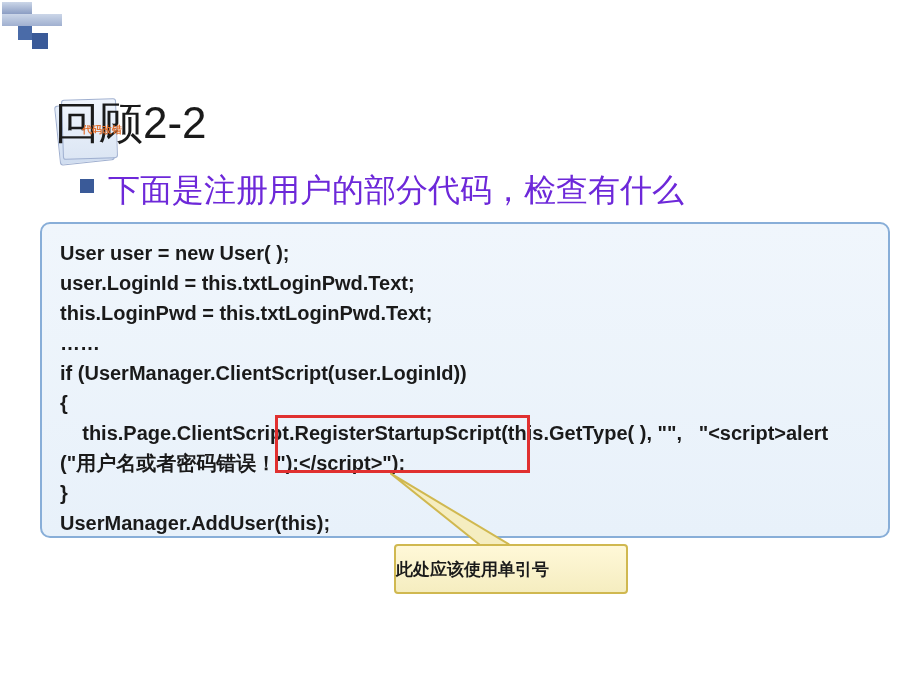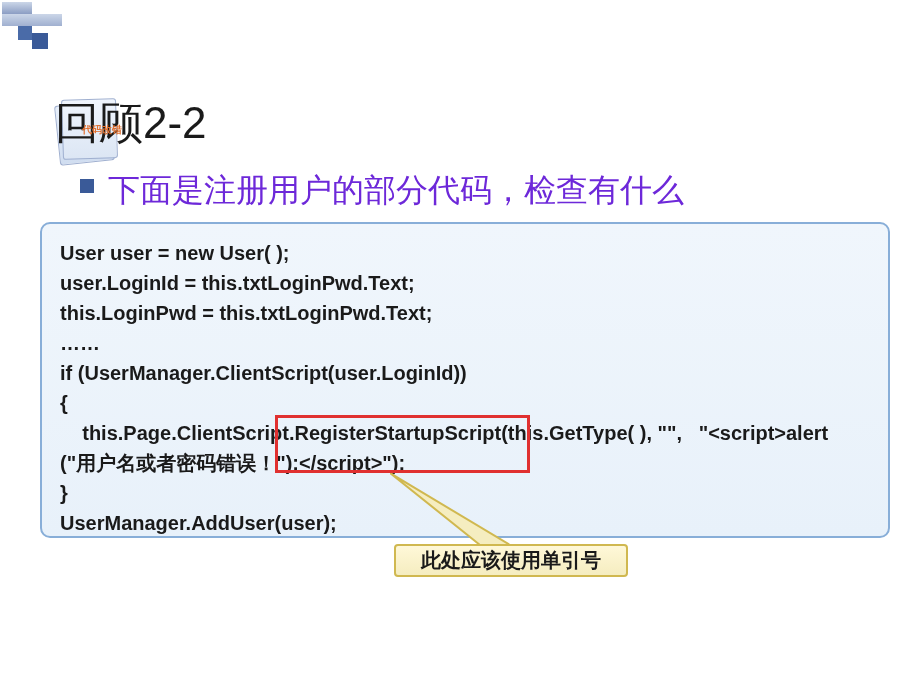--- a/index.html
+++ b/index.html
@@ -152,28 +152,28 @@
     .callout-connector svg {
       position: absolute;
       left: -10px;
       top: 0;
     }
     .callout {
       position: absolute;
       left: 394px;
       top: 544px;
       width: 234px;
-      height: 33px;
+      height: 50px;
       background: linear-gradient(to bottom, #fff8d8, #f5edc0);
       border: 2px solid #d0b850;
       border-radius: 4px;
       display: flex;
       align-items: center;
-      justify-content: center;
-      font-size: 20px;
+      justify-content: flex-start;
+      font-size: 17px;
       font-weight: bold;
       color: #1a1a1a;
       z-index: 10;
     }
   </style>
 </head>
 <body>
 
 <div class="header-decoration">
   <div class="bar1"></div>
@@ -195,21 +195,21 @@
 
 <div class="code-box"><span>User user = new User( );</span>
 <span>user.LoginId = this.txtLoginPwd.Text;</span>
 <span>this.LoginPwd = this.txtLoginPwd.Text;</span>
 <span>……</span>
 <span>if (UserManager.ClientScript(user.LoginId))</span>
 <span>{</span>
 <span>    this.Page.ClientScript.RegisterStartupScript(this.GetType( ), "",   "&lt;script&gt;alert</span>
 <span>("用户名或者密码错误！");&lt;/script&gt;");</span>
 <span>}</span>
-<span>UserManager.AddUser(user);</span></div>
+<span>UserManager.AddUser(this);</span></div>
 
 <div class="red-box"></div>
 
 <div class="callout-connector">
   <svg width="200" height="80">
     <polygon points="0,0 120,72 90,72" fill="#f5edc0" stroke="#d0b850" stroke-width="2"></polygon>
   </svg>
 </div>
 
 <div class="callout">

